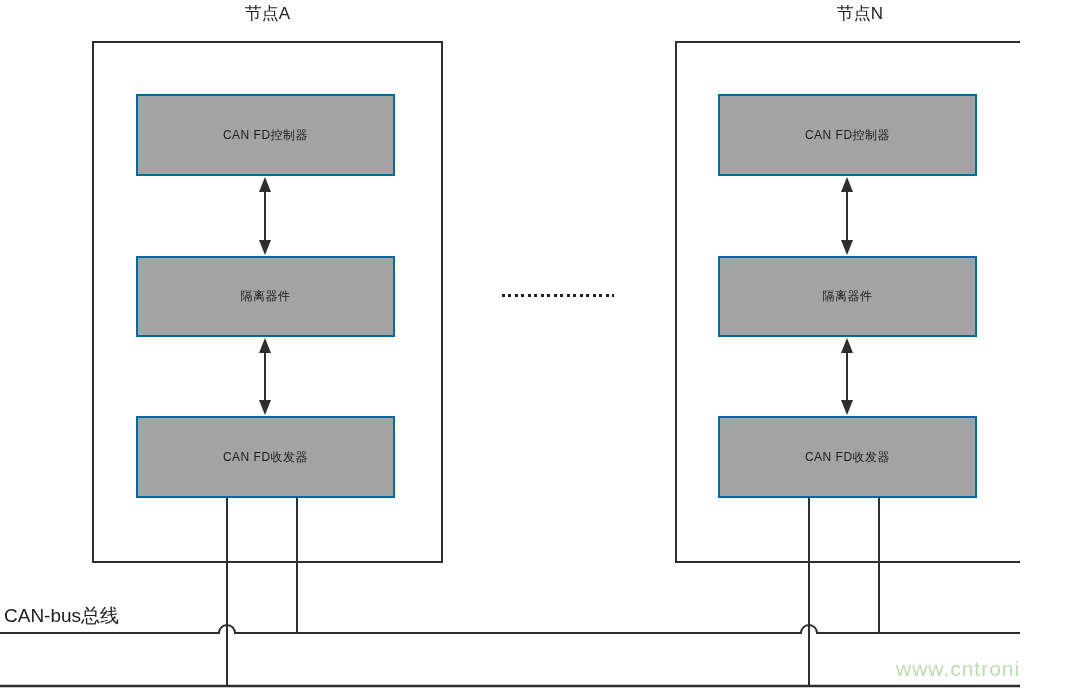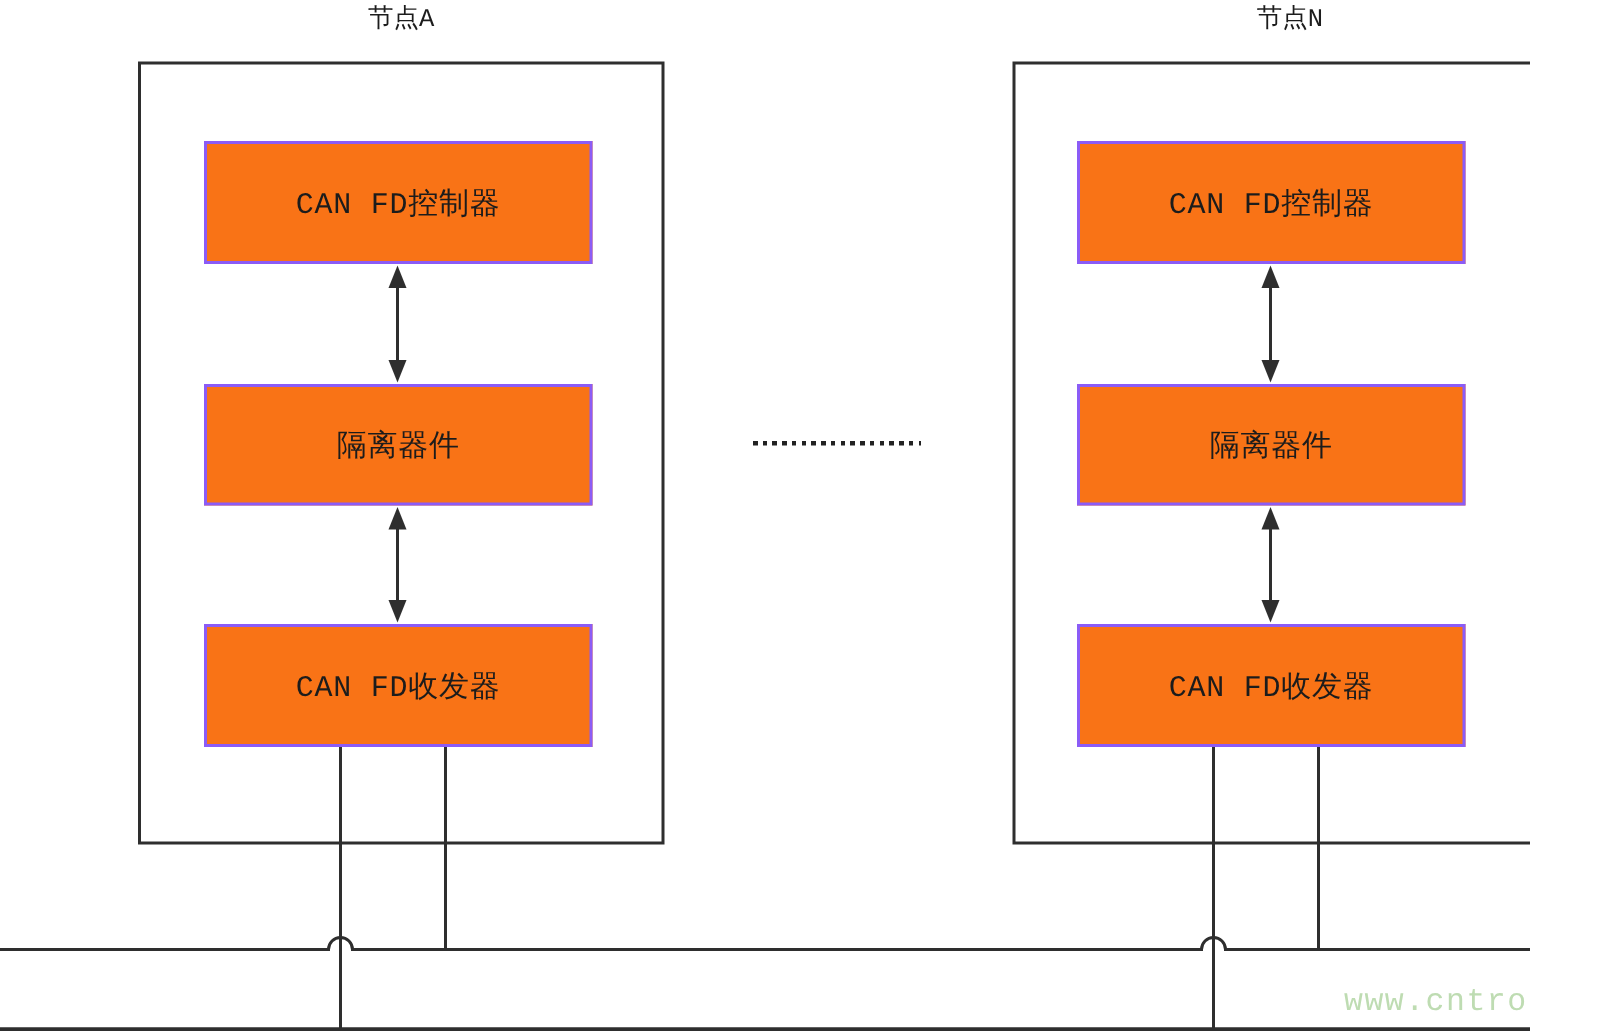--- a/index.html
+++ b/index.html
@@ -1,21 +1,21 @@
 <!DOCTYPE html>
 <html><head>
 <meta charset="utf-8">
 <style>
   html, body { margin: 0; padding: 0; background: #ffffff; }
   .stage {
     position: relative;
     width: 1020px;
     height: 689px;
     background: #ffffff;
-    font-family: Liberation Mono, monospace;
+    font-family: Liberation Sans, sans-serif;
     color: #1c1c1c;
     overflow: hidden;
   }
   .node-title {
     position: absolute;
     top: 3px;
     height: 22px;
     text-align: center;
     font-size: 17px;
     line-height: 22px;
@@ -23,26 +23,26 @@
   }
   .node-outline {
     position: absolute;
     box-sizing: border-box;
     border: 2px solid #2e2e2e;
     background: transparent;
   }
   .block {
     position: absolute;
     box-sizing: border-box;
-    border: 2px solid #8b5cf6;
-    background: #f97316;
+    border: 2px solid #0369a1;
+    background: #a3a3a3;
     display: flex;
     align-items: center;
     justify-content: center;
-    font-size: 20px;
+    font-size: 12px;
     letter-spacing: 0.5px;
     color: #1c1c1c;
   }
   .bus-label {
     position: absolute;
     left: 4px;
     top: 603px;
     font-size: 19px;
     color: #1c1c1c;
   }
@@ -81,20 +81,21 @@
   <div class="block" style="left:136px; top:416px; width:259px; height:82px;">CAN FD收发器</div>
 
   <div class="node-title" style="left:685px; width:350px;">节点N</div>
   <div class="node-outline" style="left:675px; top:41px; width:350px; height:522px;"></div>
   <div class="block" style="left:718px; top:94px; width:259px; height:82px;">CAN FD控制器</div>
   <div class="block" style="left:718px; top:256px; width:259px; height:81px;">隔离器件</div>
   <div class="block" style="left:718px; top:416px; width:259px; height:82px;">CAN FD收发器</div>
 
   <div class="ellipsis-dots"></div>
 
+  <div class="bus-label">CAN-bus总线</div>
 
   <div class="watermark">www.cntronics.com</div>
 
   <svg class="connector-layer" width="1080" height="689" viewBox="0 0 1080 689">
     <g stroke="#2e2e2e" stroke-width="2" fill="#2e2e2e">
 
       <g>
         <line x1="265" y1="190" x2="265" y2="242"></line>
         <polygon points="265,177 259,192 271,192" stroke="none"></polygon>
         <polygon points="265,255 259,240 271,240" stroke="none"></polygon>

